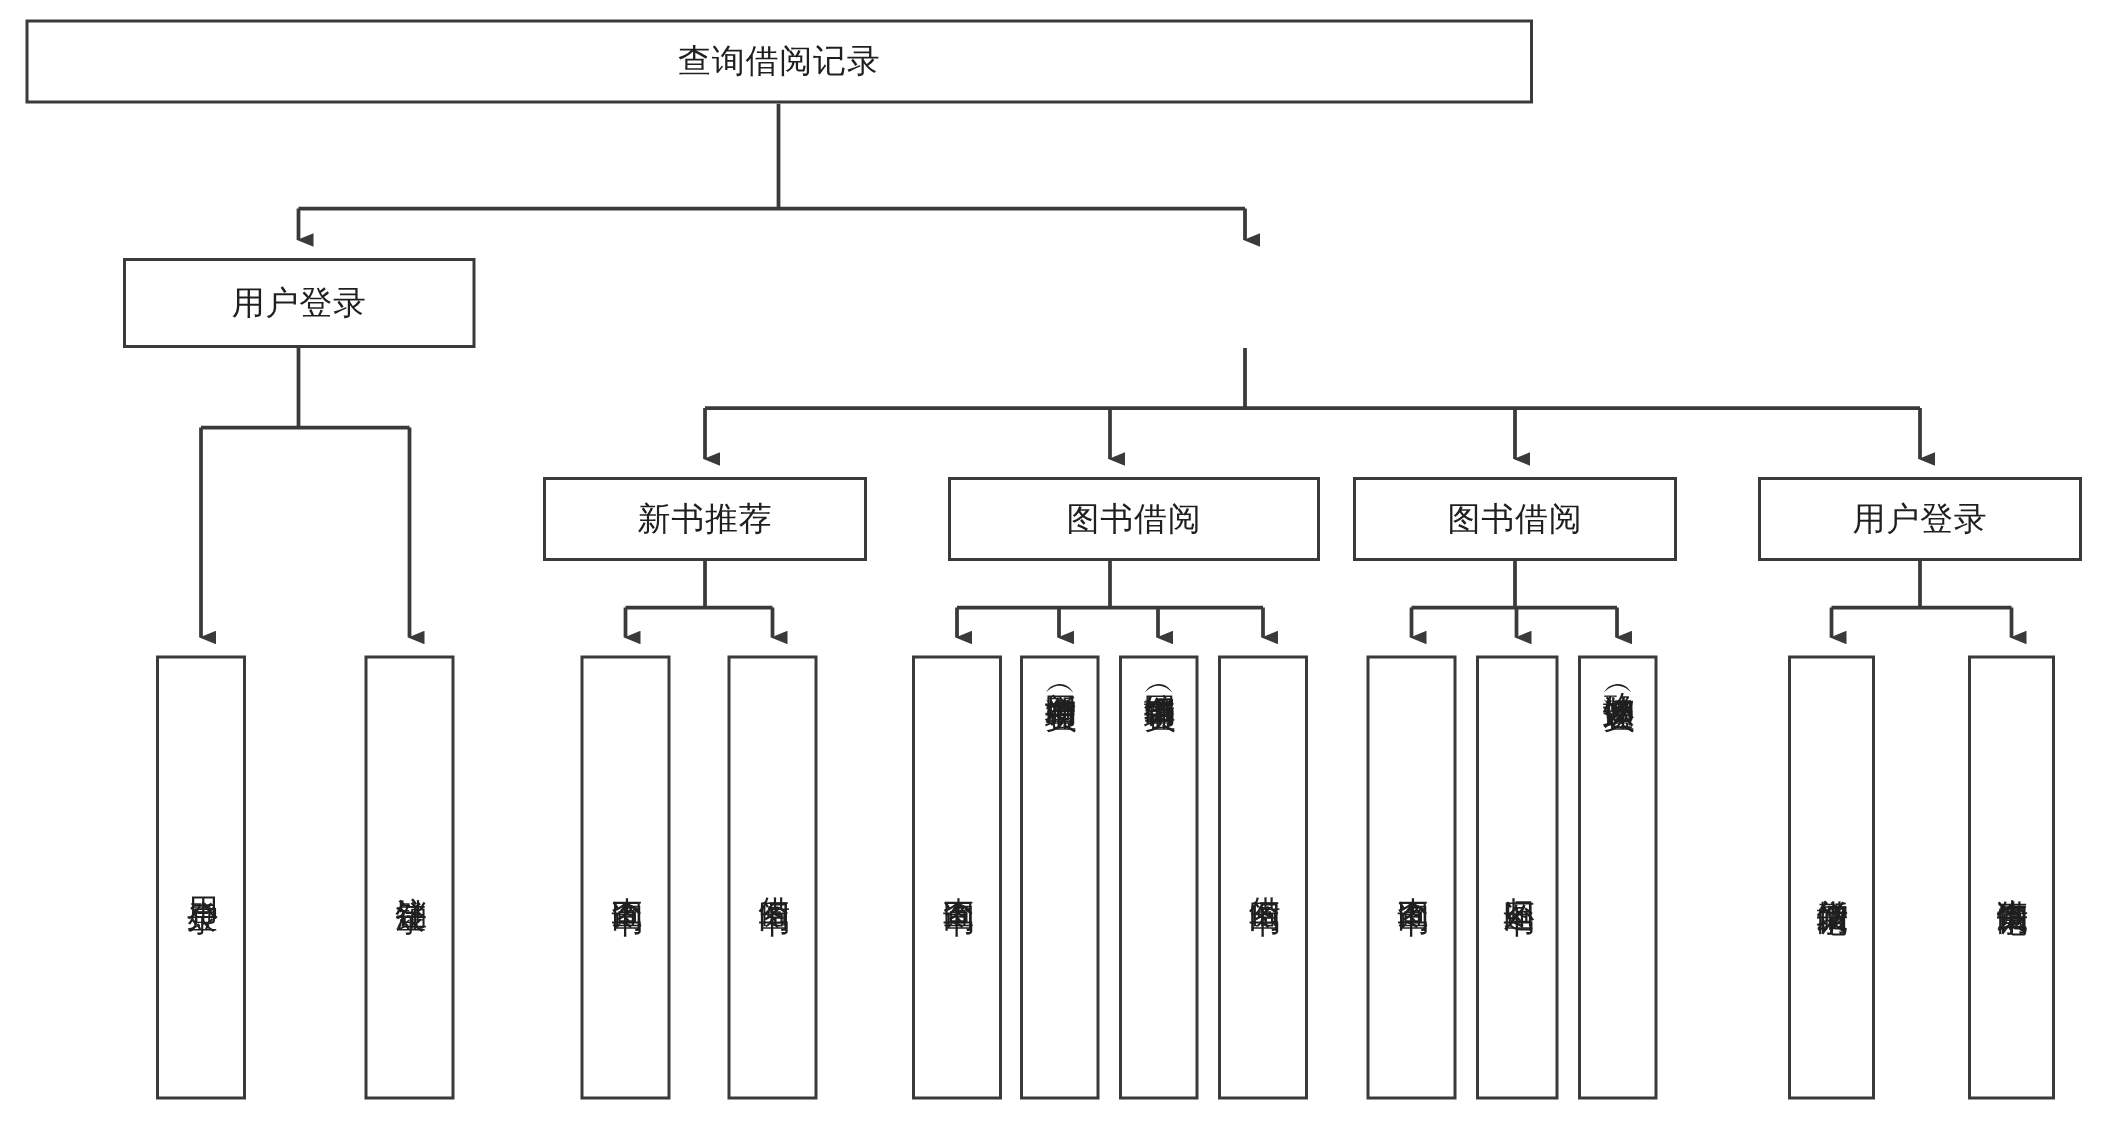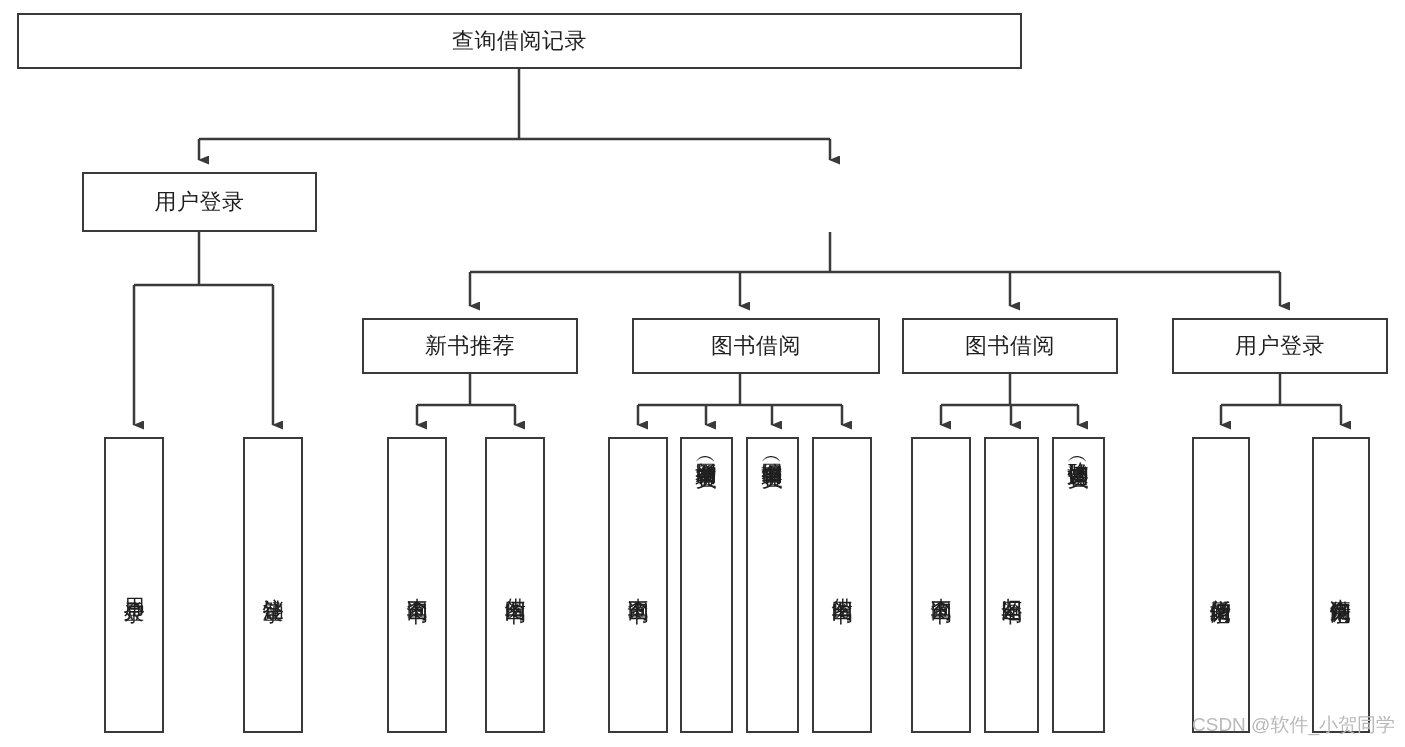--- a/index.html
+++ b/index.html
@@ -190,15 +190,14 @@
     <span class="node-label">确认归还（管理员）</span>
   </div>
 
   <div class="node vertical tall-text" style="left:1192px; top:437px; width:58px; height:296px;">
     <span class="node-label">新增借阅记录</span>
   </div>
   <div class="node vertical tall-text" style="left:1312px; top:437px; width:58px; height:296px;">
     <span class="node-label">查询借阅记录</span>
   </div>
 
-  <div class="watermark" style="left:1192px; top:712px;">CSDN @软件_小贺同学</div>
 
 </div>
 
 </body></html>

